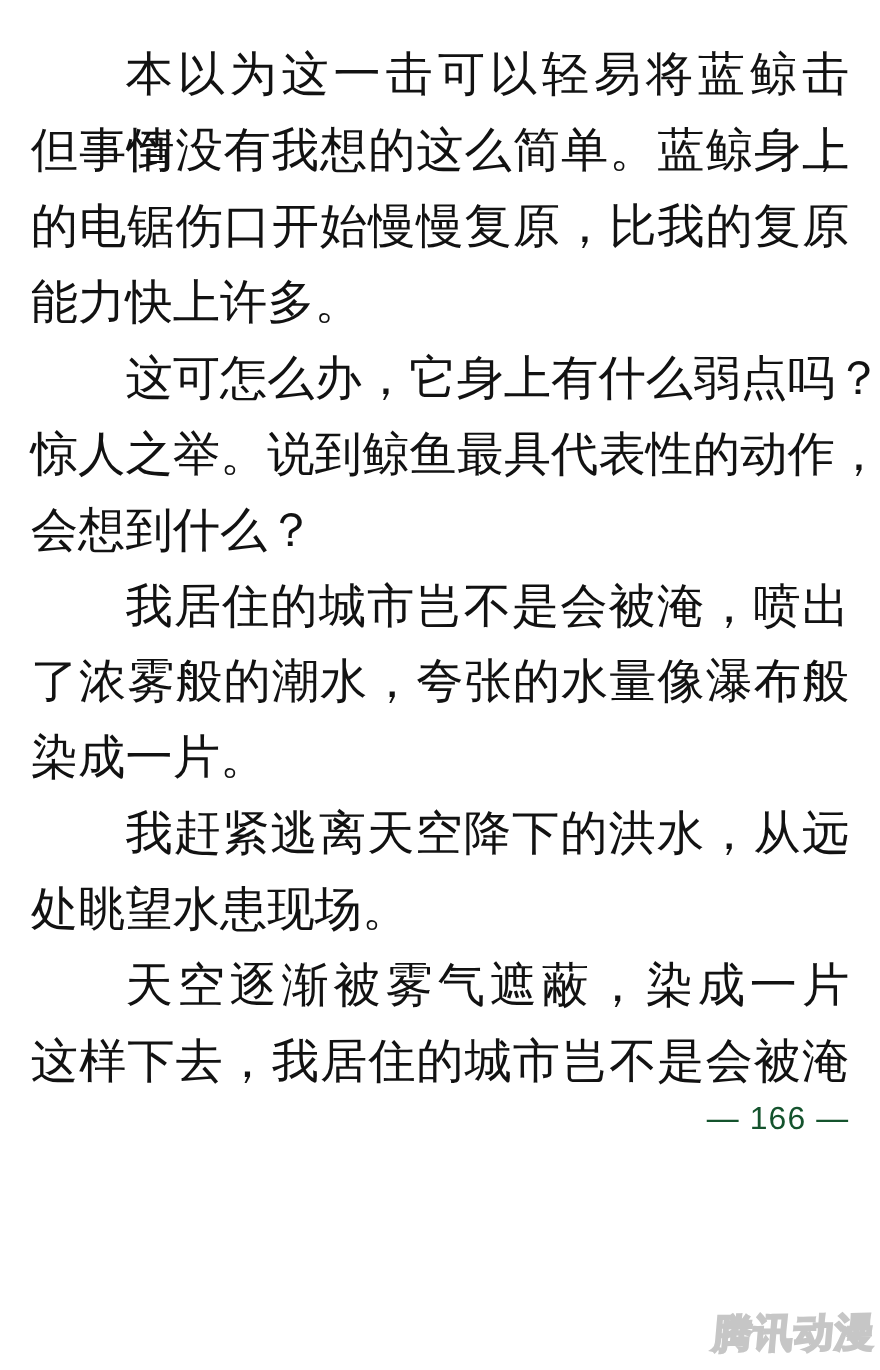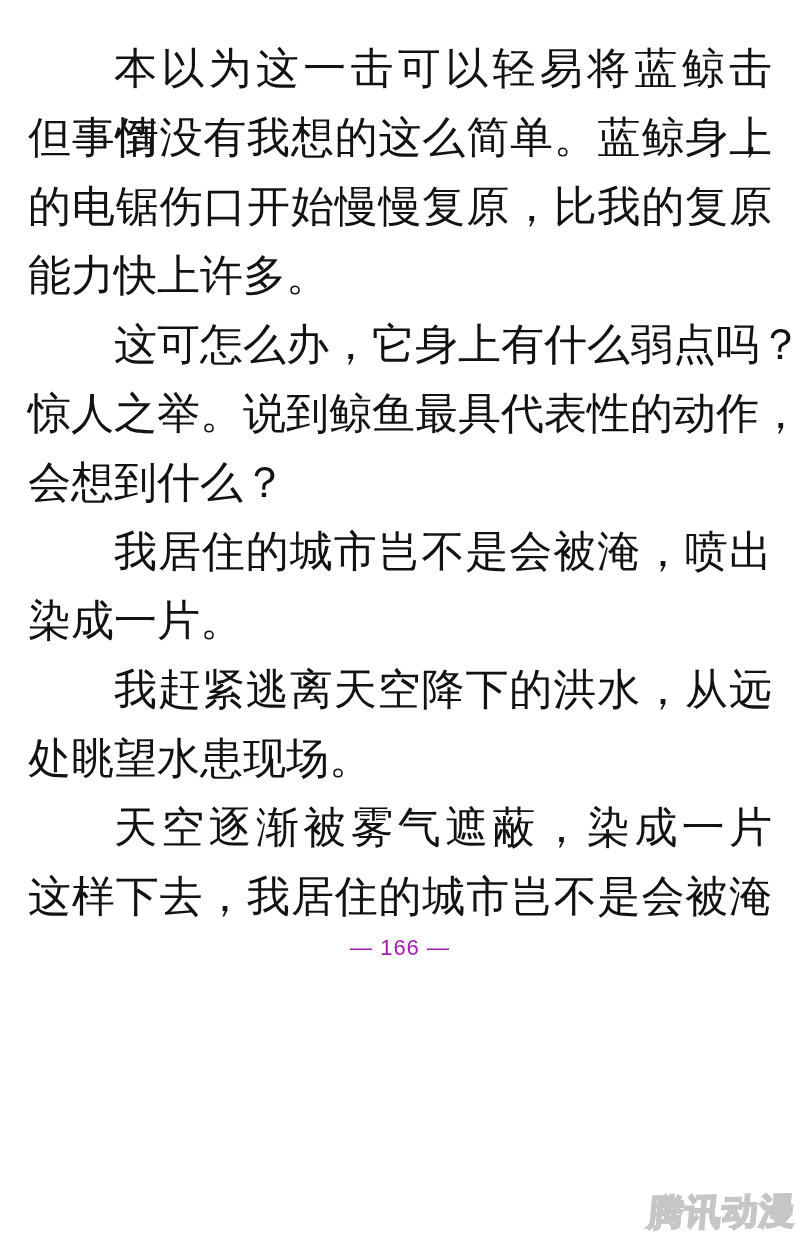--- a/index.html
+++ b/index.html
@@ -39,23 +39,23 @@
     text-align: justify;
     text-align-last: justify;
   }
   .line.nowrap {
     white-space: nowrap;
     text-align: center;
   }
   .footer {
     height: 38px;
     line-height: 34px;
-    text-align: center;
-    font-size: 22px;
-    color: #a21caf;
+    text-align: right;
+    font-size: 29px;
+    color: #14532d;
     letter-spacing: 1px;
   }
   .watermark {
     position: absolute;
     right: 4px;
     bottom: 8px;
     font-size: 36px;
     font-weight: bold;
     letter-spacing: 1px;
     color: #efefef;
@@ -70,20 +70,21 @@
 <div class="page">
   <div>
       <div class="line indent fill">本以为这一击可以轻易将蓝鲸击倒，</div>
       <div class="line fill">但事情没有我想的这么简单。蓝鲸身上</div>
       <div class="line fill">的电锯伤口开始慢慢复原，比我的复原</div>
       <div class="line">能力快上许多。</div>
       <div class="line indent nowrap">这可怎么办，它身上有什么弱点吗？</div>
       <div class="line nowrap">惊人之举。说到鲸鱼最具代表性的动作，</div>
       <div class="line">会想到什么？</div>
       <div class="line indent fill">我居住的城市岂不是会被淹，喷出</div>
+      <div class="line fill">了浓雾般的潮水，夸张的水量像瀑布般</div>
       <div class="line">染成一片。</div>
       <div class="line indent fill">我赶紧逃离天空降下的洪水，从远</div>
       <div class="line">处眺望水患现场。</div>
       <div class="line indent fill">天空逐渐被雾气遮蔽，染成一片</div>
       <div class="line fill">这样下去，我居住的城市岂不是会被淹</div>
     </div>
   <div class="footer">— 166 —</div>
 </div>
 
 <div class="watermark">腾讯动漫</div>

